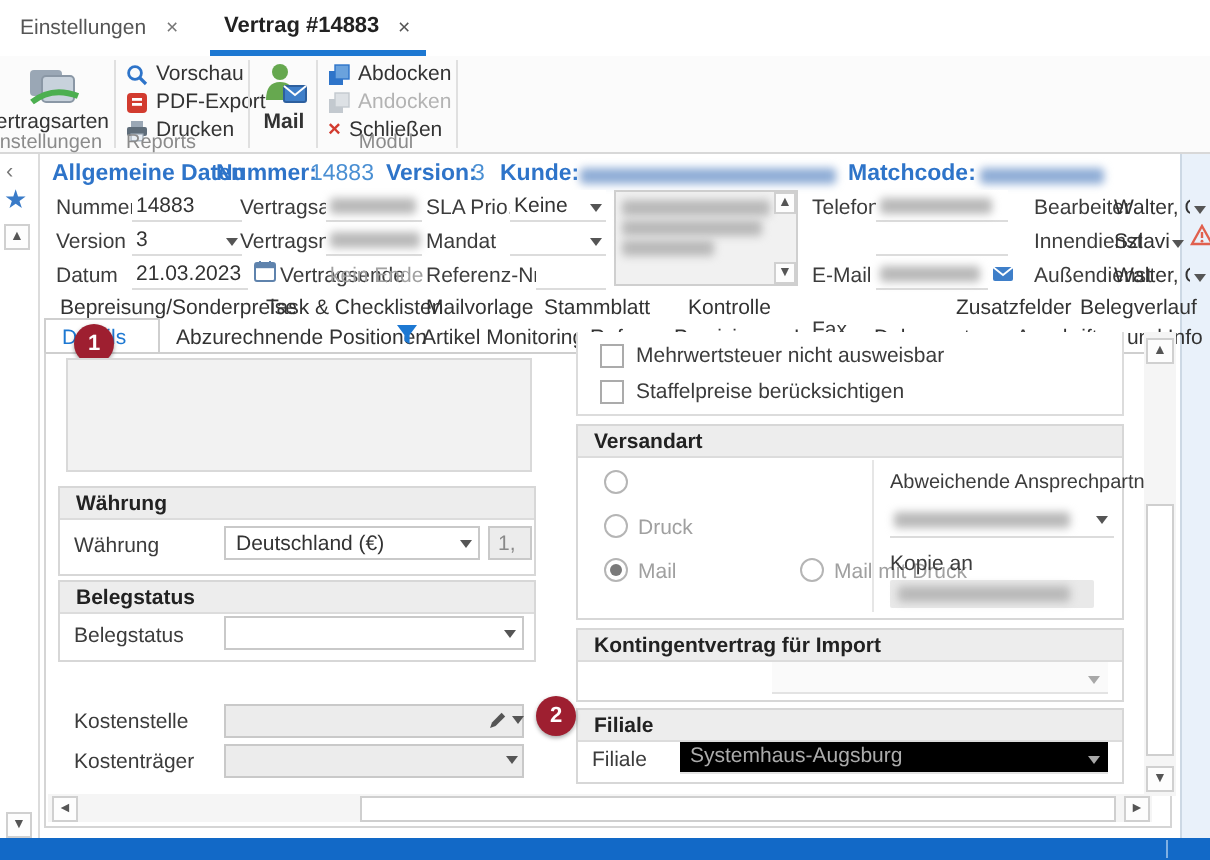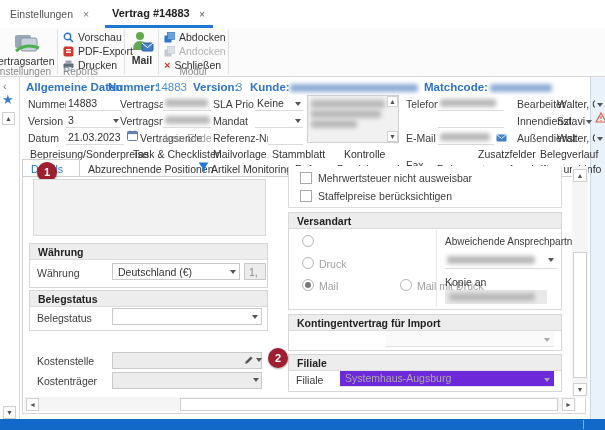--- a/index.html
+++ b/index.html
@@ -309,21 +309,21 @@
   <div class="sect" style="left:288px;top:314px;width:274px;height:37px;">
     <div class="sect-h">Kontingentvertrag für Import</div>
   </div>
   <div class="abs" style="left:386px;top:331px;width:168px;height:15px;border-bottom:1px solid #e3e3e3;background:#fafafa;"></div>
   <div class="arr grey" style="left:544px;top:338px;"></div>
 
   <div class="sect" style="left:288px;top:354px;width:274px;height:38px;">
     <div class="sect-h">Filiale</div>
   </div>
   <div class="lbl" style="left:296px;top:374px;">Filiale</div>
-  <div class="abs" style="left:340px;top:371px;width:214px;height:15px;border-bottom:1px solid #e3e3e3;background:#6d28d9;">
+  <div class="abs" style="left:340px;top:371px;width:214px;height:15px;border-bottom:1px solid #e3e3e3;background:#000000;">
     <span style="position:absolute;left:5px;top:1px;font-size:10.5px;color:#ababab;">Systemhaus-Augsburg</span>
   </div>
   <div class="arr grey" style="left:544px;top:378px;"></div>
 
   <div class="badge" style="left:268px;top:348px;">2</div>
 
   <div class="abs" style="left:572px;top:166px;width:16px;height:232px;background:#f5f5f5;"></div>
   <div class="sb-btn" style="left:573px;top:169px;width:14px;height:13px;">▲</div>
   <div class="abs" style="left:573px;top:252px;width:14px;height:126px;background:#fff;border:1px solid #cfcfcf;box-sizing:border-box;"></div>
   <div class="sb-btn" style="left:573px;top:383px;width:14px;height:13px;">▼</div>

